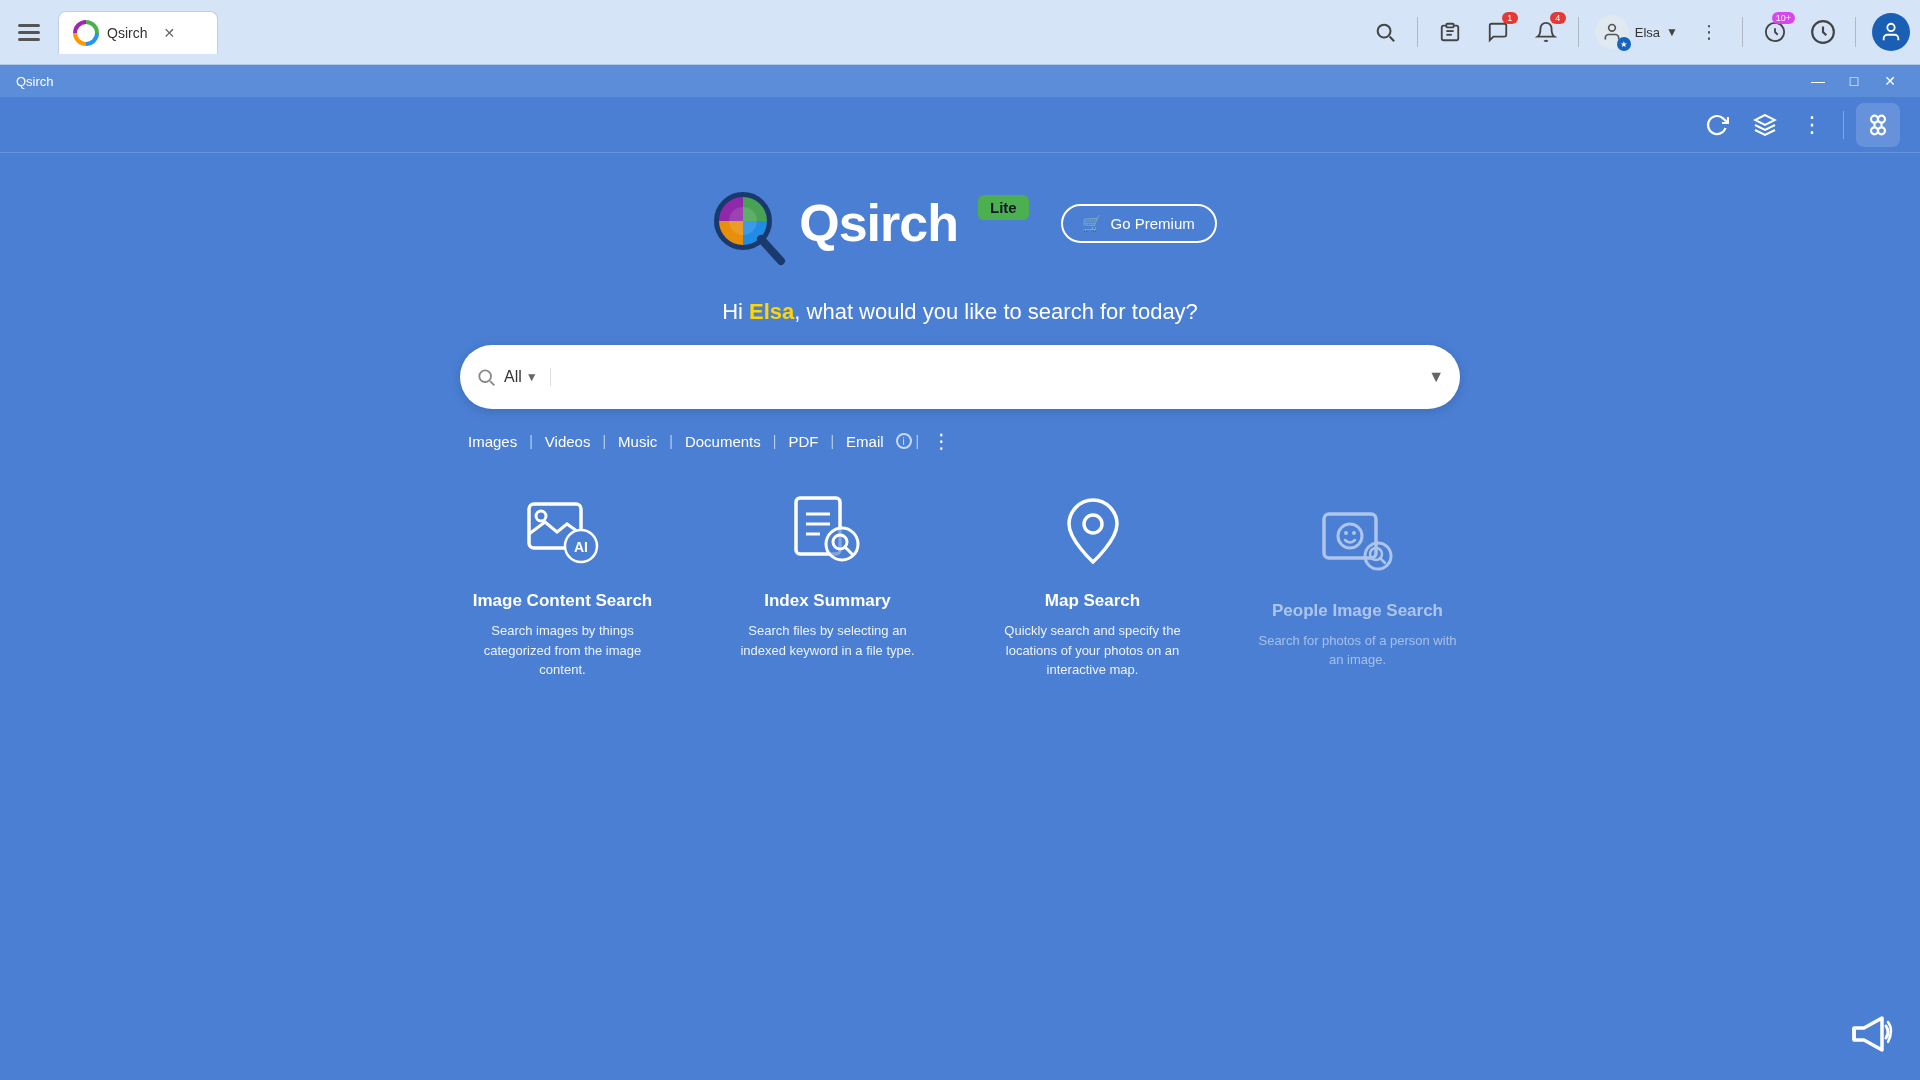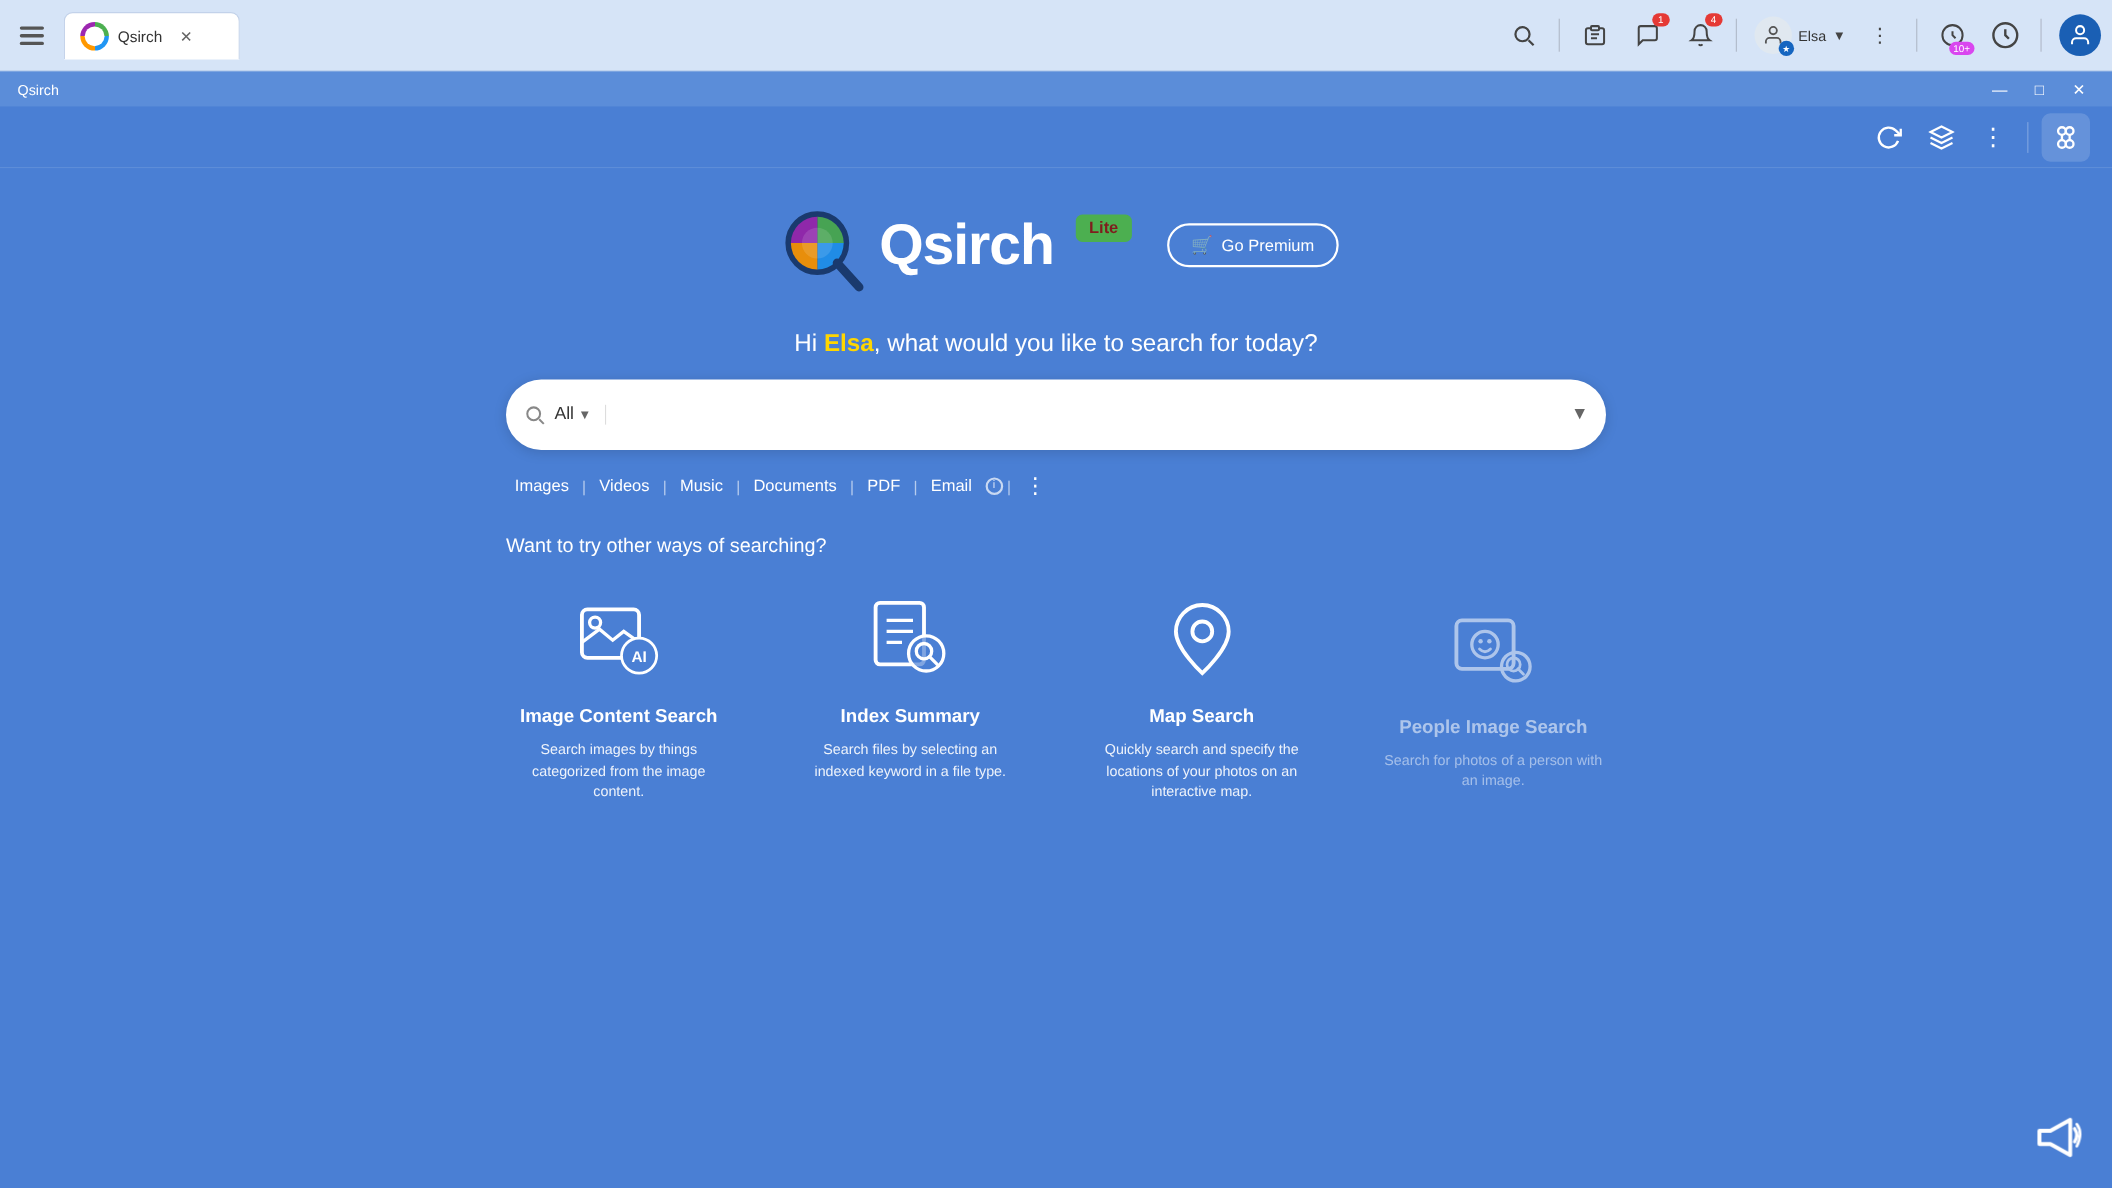--- a/index.html
+++ b/index.html
@@ -98,21 +98,20 @@
       background: #e53935;
       color: white;
       font-size: 9px;
       border-radius: 10px;
       padding: 1px 4px;
       min-width: 16px;
       text-align: center;
     }
     .tb-badge.blue {
       background: #d946ef;
-      margin-top: 26px;
     }
     .tb-divider {
       width: 1px;
       height: 30px;
       background: #b0b8c8;
     }
     .user-area {
       display: flex;
       align-items: center;
       gap: 6px;
@@ -247,21 +246,21 @@
       position: relative;
     }
     .logo-text {
       font-size: 52px;
       font-weight: 700;
       color: white;
       letter-spacing: -1px;
     }
     .lite-badge {
       background: #4caf50;
-      color: #7f1d1d;
+      color: #0f172a;
       font-size: 15px;
       font-weight: 700;
       padding: 4px 12px;
       border-radius: 6px;
       margin-left: 4px;
       align-self: flex-start;
       margin-top: 12px;
     }
     .premium-btn {
       display: flex;
@@ -633,21 +632,20 @@
     <span class="filter-sep">|</span>
     <div class="filter-tab-info">
       <span class="filter-tab">Email</span>
       <div class="info-icon">i</div>
     </div>
     <span class="filter-sep">|</span>
     <span class="more-btn">⋮</span>
   </div>
 
   <div class="try-section">
-    <div class="try-heading">Want to try other ways of searching?</div>
     <div class="try-cards">
 
       <div class="try-card">
         <div class="card-icon">
           <svg class="card-svg" viewBox="0 0 80 80" fill="none">
 
             <rect x="6" y="14" width="52" height="44" rx="5" fill="none" stroke="white" stroke-width="3.5"></rect>
             <circle cx="18" cy="26" r="5" fill="none" stroke="white" stroke-width="3"></circle>
             <polyline points="6,44 22,32 34,42 44,34 58,44" stroke="white" stroke-width="3" fill="none"></polyline>
 

